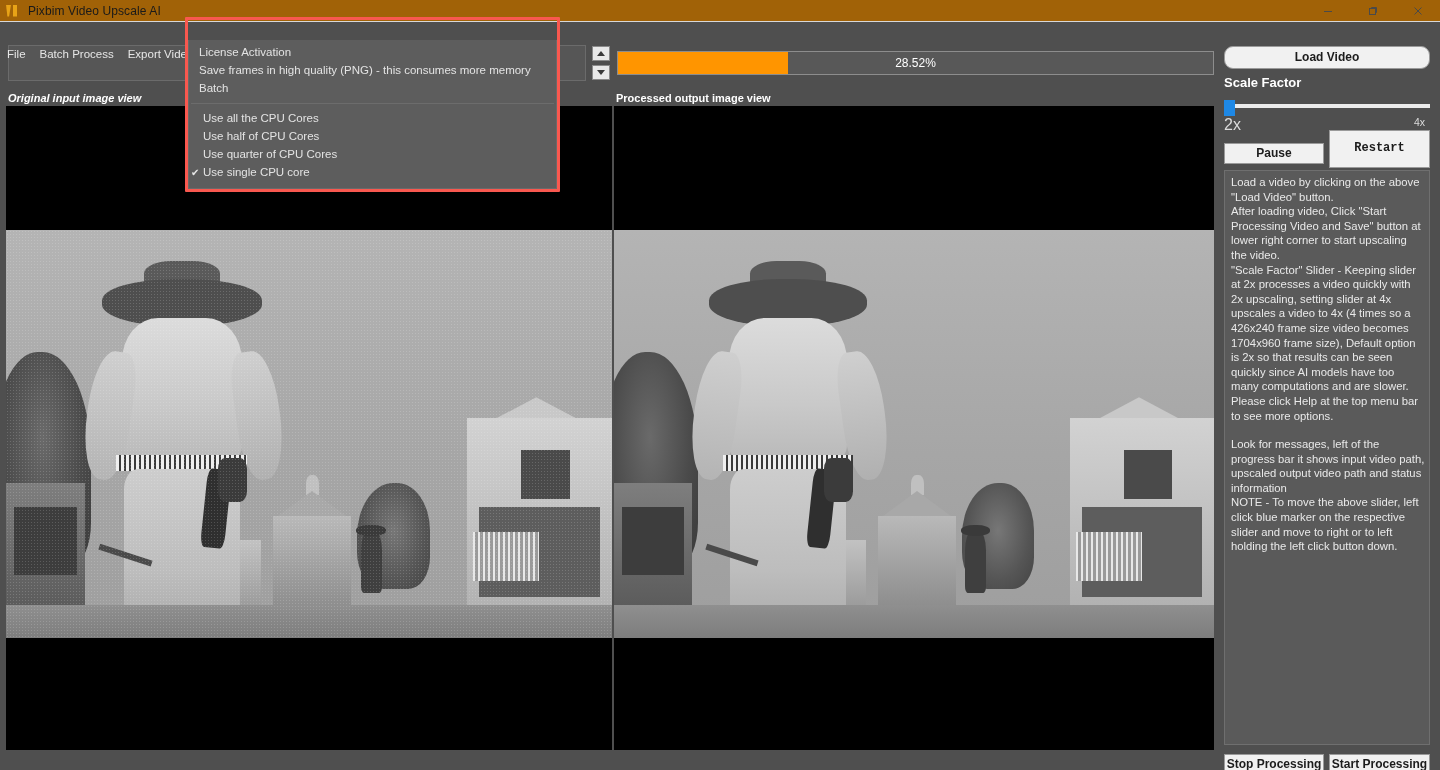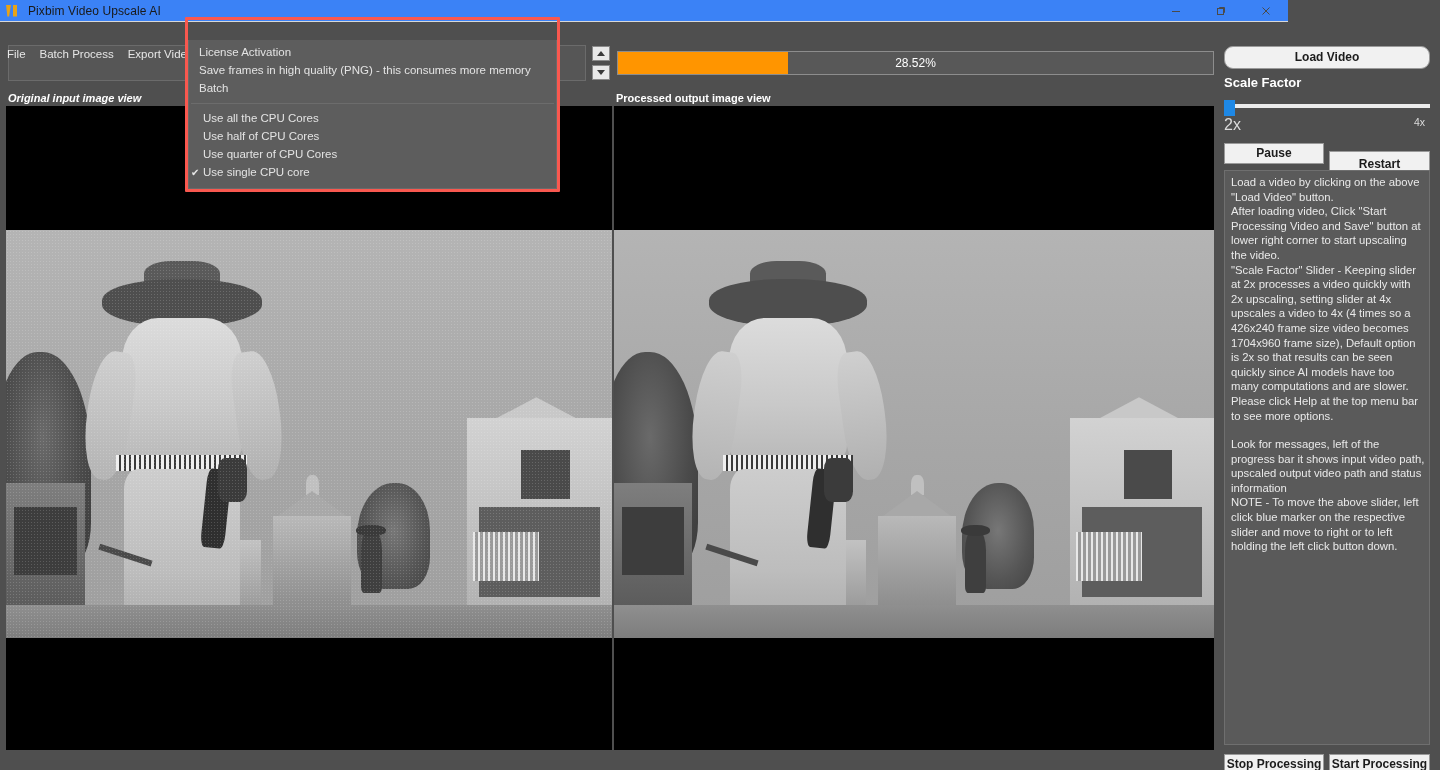--- a/index.html
+++ b/index.html
@@ -6,22 +6,22 @@
   html, body {
     width: 1440px; height: 770px;
     overflow: hidden;
     font-family: "Liberation Sans", sans-serif;
     background: #4f4f4f;
   }
   #app { position: relative; width: 1440px; height: 770px; background: #4f4f4f; }
 
   
   .titlebar {
-    position: absolute; left: 0; top: 0; width: 1288px; height: 22px;
-    background: #3b82f6; display: flex; align-items: center;
+    position: absolute; left: 0; top: 0; width: 1440px; height: 22px;
+    background: #a16207; display: flex; align-items: center;
     border-bottom: 1px solid #d8d8d8;
   }
   .app-icon {
     width: 16px; height: 14px; margin-left: 5px; margin-right: 7px;
     position: relative; flex: 0 0 auto;
   }
   .app-icon .v1, .app-icon .v2 {
     position: absolute; top: 1px; width: 5px; height: 12px;
     background: #f0a000;
   }
@@ -189,21 +189,21 @@
     text-align:center; line-height: 1.15;
   }
   .btn.load { position:absolute; left: 6px; top: 4px; width: 206px; height: 23px; border-radius: 9px; }
   .scale-title { position:absolute; left:6px; top:33px; font-size:13px; font-weight:bold; color:#fff; }
   .slider { position:absolute; left:6px; top:58px; width:206px; height:12px; }
   .slider-track { position:absolute; left:0; top:4px; width:100%; height:4px; background:#ececec; }
   .slider-thumb { position:absolute; left:0; top:0; width:11px; height:16px; background:#1e88e5; }
   .slider-min { position:absolute; left:6px; top:74px; font-size:16px; color:#dcdcdc; }
   .slider-max { position:absolute; left:196px; top:74px; font-size:10.5px; color:#dcdcdc; }
   .btn.pause   { position:absolute; left:6px;   top:101px; width:100px; height:21px; }
-  .btn.restart { position:absolute; left:111px; top:109px; width:101px; height:28px; }
+  .btn.restart { position:absolute; left:111px; top:88px; width:101px; height:38px;font-family:Liberation Mono, monospace; }
 
   .infobox {
     position:absolute; left:6px; top:128px; width:206px; height:575px;
     background:#5a5a5a; border:1px solid #6f6f6f; overflow:hidden;
     padding: 4px 4px 0 6px;
   }
   .info-p { font-size:11.3px; color:#e9e9e9; line-height:14.6px; }
   .info-gap { height: 14px; }
   .btn.stop  { position:absolute; left:6px;   top:712px; width:100px; height:36px; }
   .btn.start { position:absolute; left:111px; top:712px; width:101px; height:36px; }

